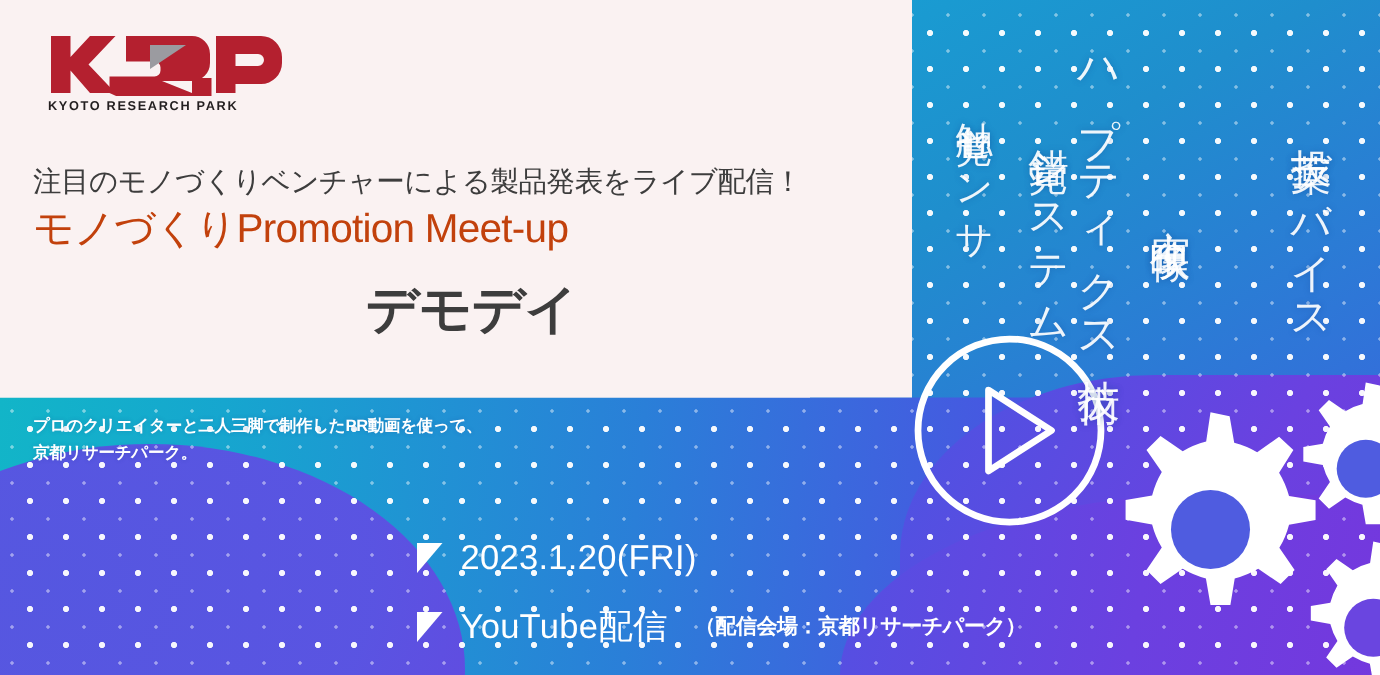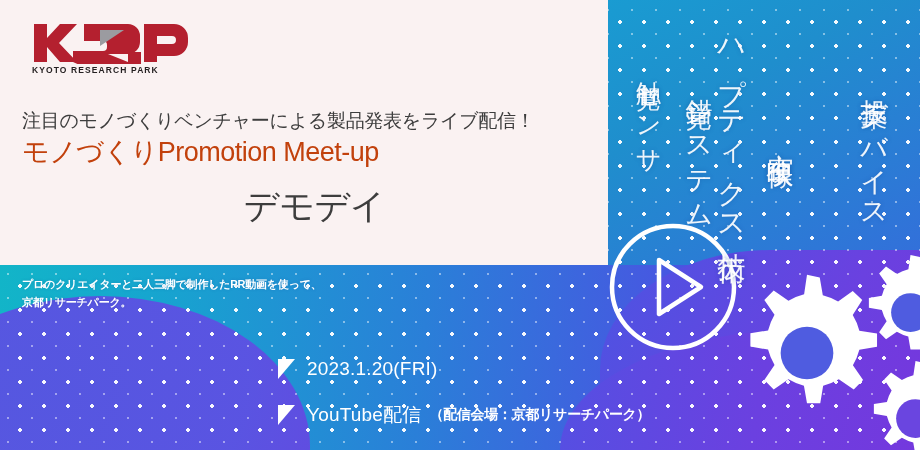--- a/index.html
+++ b/index.html
@@ -92,21 +92,21 @@
     white-space:nowrap;
   }
   .title {
     left:22px; top:136px; width:600px;
     font-size:27px; font-weight:400; color:#c2410c;
     letter-spacing:-.5px; line-height:1.22;
     white-space:nowrap;
   }
   .title-line2 {
     left:22px; top:183px; width:585px;
-    font-size:35px; font-weight:400; color:#3d3d3d;
+    font-size:35px; font-weight:700; color:#3d3d3d;
     letter-spacing:-.5px; text-align:center;
     white-space:nowrap;
   }
 
   
   .body-copy {
     left:22px; top:276px; width:600px;
     font-size:11px; font-weight:700; color:#ffffff;
     line-height:1.62; letter-spacing:-.2px;
     text-shadow:0 0 3px rgba(30,60,140,.25);
@@ -115,24 +115,24 @@
   .sched-row { position:absolute; display:flex; align-items:center; white-space:nowrap; }
   .row-date { left:278px; top:358px; }
   .row-stream { left:278px; top:402px; }
   .tri {
     width:0; height:0; margin-right:12px;
     border-left:17px solid #ffffff;
     border-bottom:20px solid transparent;
     flex:0 0 auto;
   }
   .sched-main {
-    font-size:19px; font-weight:400; color:#ffffff; letter-spacing:.2px;
+    font-size:23px; font-weight:400; color:#ffffff; letter-spacing:.2px;
   }
   .sched-note {
-    font-size:14px; font-weight:700; color:#ffffff; margin-left:8px;
+    font-size:14px; font-weight:700; color:#ffffff; margin-left:18px;
     letter-spacing:-.3px;
   }
 
   
   .play-btn { left:608px; top:222px; width:130px; height:130px; }
   .play-btn svg { display:block; }
 
   
   .gear { position:absolute; }
 

